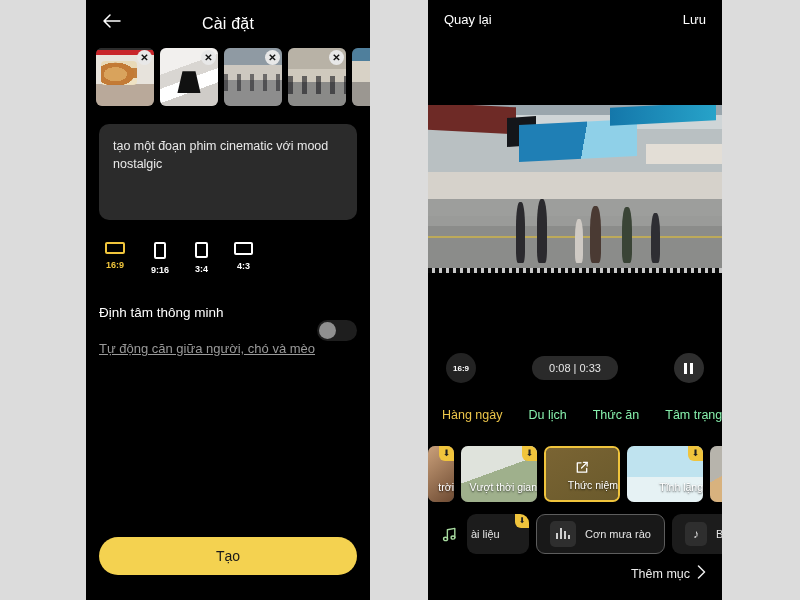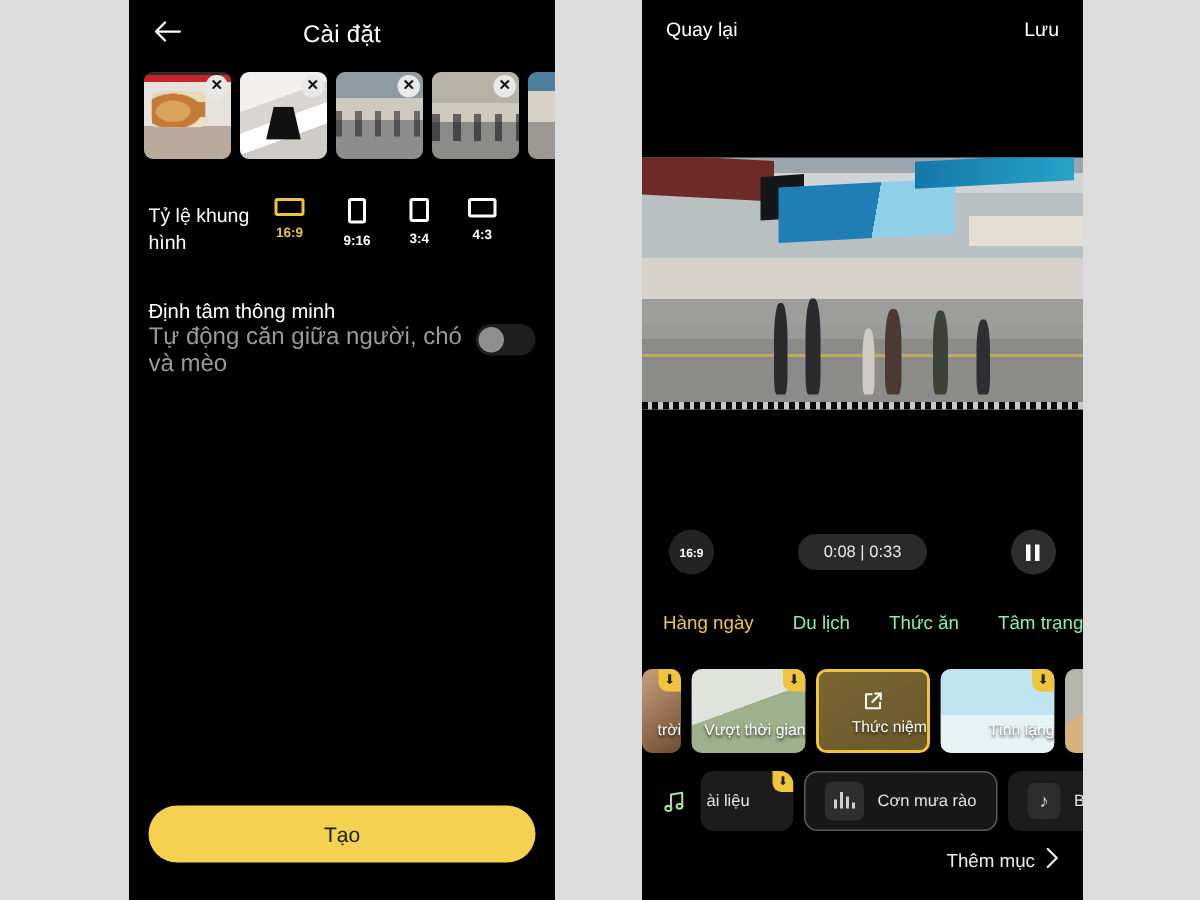--- a/index.html
+++ b/index.html
@@ -67,21 +67,21 @@
   .g-916 { width: 12px; height: 17px; }
   .g-34  { width: 13px; height: 16px; }
   .g-43  { width: 19px; height: 13px; }
 
   
   .smart {
     display: flex; align-items: center; justify-content: space-between;
     margin: 30px 13px 0 13px;
   }
   .smart-t { color: #fff; font-size: 13.5px; }
-  .smart-s { color: #9a9a9a; font-size: 16px; margin-top: 1px; }
+  .smart-s { color: #9a9a9a; font-size: 13px; margin-top: 21px; text-decoration: underline; }
   .switch {
     width: 40px; height: 21px; border-radius: 11px; background: #1e1e1e;
     position: relative; flex: 0 0 auto;
   }
   .switch .knob {
     position: absolute; left: 2px; top: 2px; width: 17px; height: 17px;
     border-radius: 50%; background: #8f8f8f;
   }
 
   
@@ -300,23 +300,23 @@
       </div>
       <div class="thumb">
         <div class="img ph-street2"></div>
         <div class="xbtn">✕</div>
       </div>
       <div class="thumb cut">
         <div class="img ph-street3"></div>
       </div>
     </div>
 
+    <div class="prompt">tạo một đoạn phim cinematic với mood nostalgic</div>
 
     <div class="ratio-row">
-      <div class="ratio-label">Tỷ lệ khung hình</div>
       <div class="ratio-opts">
         <div class="ropt on">
           <div class="glyph g-169"></div>
           <div class="cap">16:9</div>
         </div>
         <div class="ropt">
           <div class="glyph g-916"></div>
           <div class="cap">9:16</div>
         </div>
         <div class="ropt">

